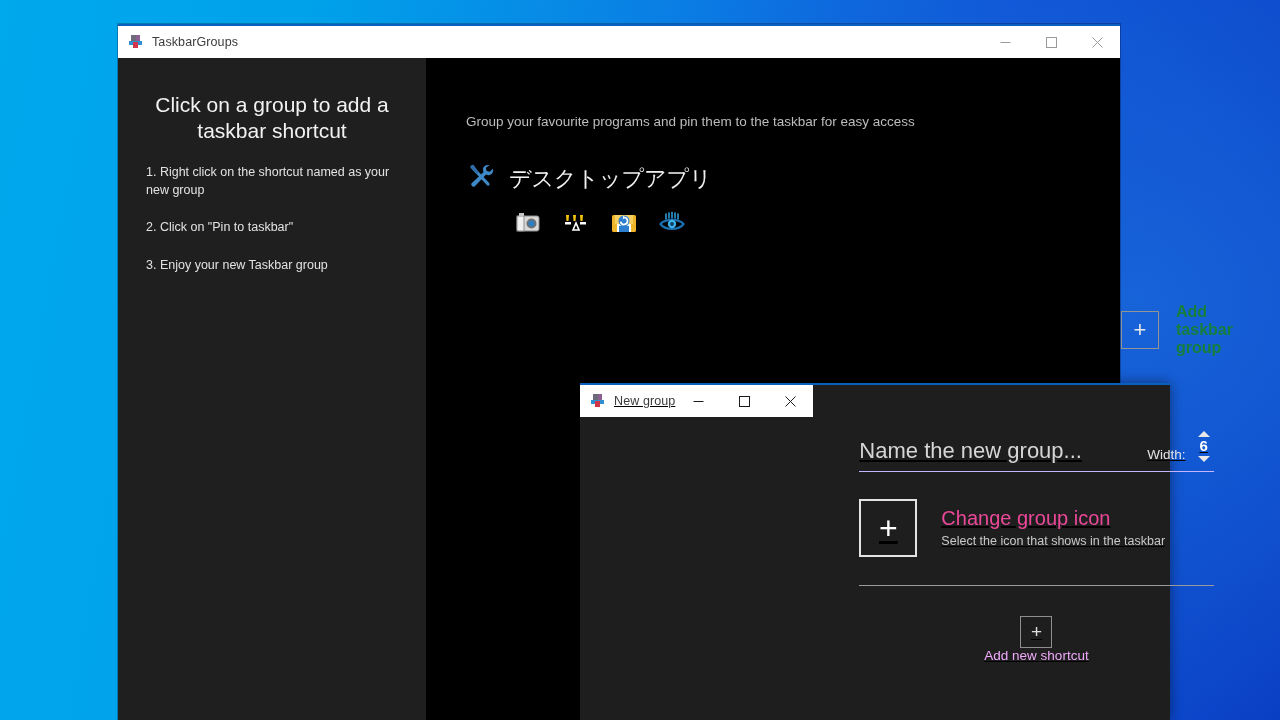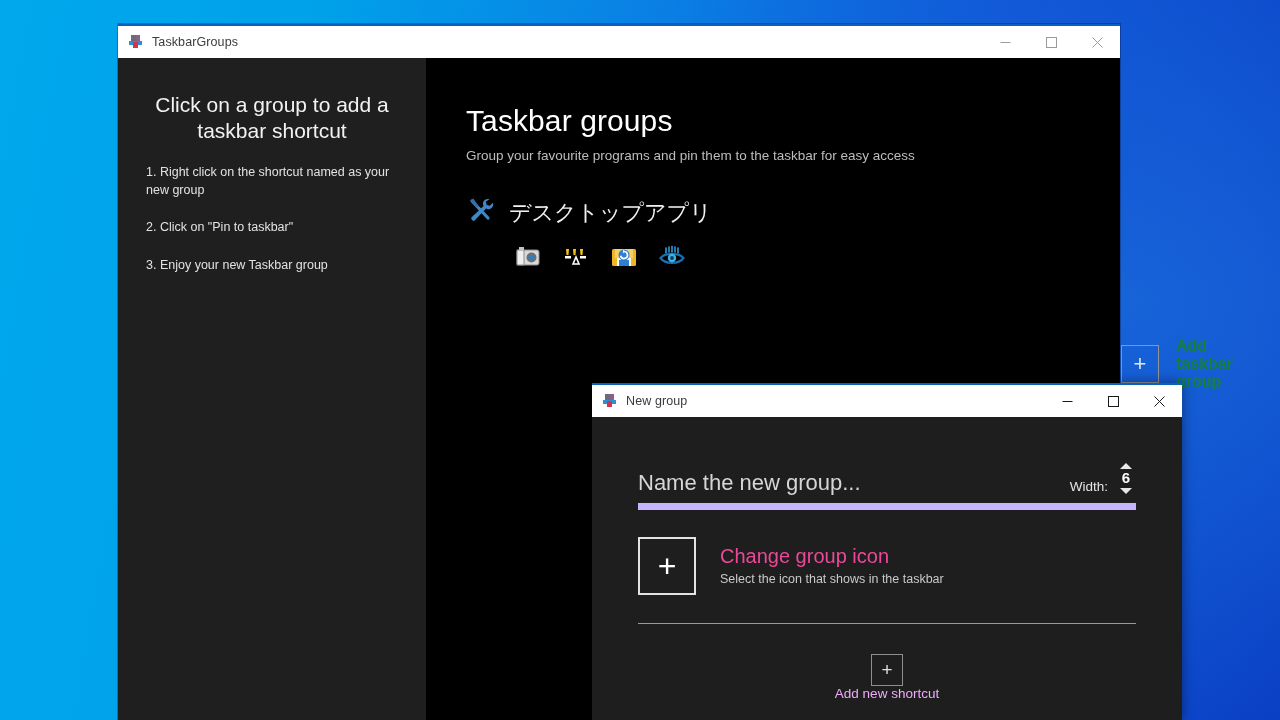--- a/index.html
+++ b/index.html
@@ -113,33 +113,34 @@
     width: 38px; height: 38px; flex: none;
     border: 1px solid #949494;
     display: flex; align-items: center; justify-content: center;
     color: #e6e6e6; font-size: 22px; font-weight: 300; line-height: 1;
   }
   .add-group-label { font-size: 16px; color: #15803d; font-weight: bold; }
 
   
   #dialog-window {
     position: absolute;
-    left: 592px; top: 383px;
+    left: 580px; top: 383px;
     width: 590px; height: 337px;
     background: #1e1e1e;
     border-top: 2px solid #0b5fbe;
-    display: flex; flex-direction: column;
+    display: flex; flex-direction: row;
     box-shadow: 0 0 12px rgba(0,0,0,0.45);
+    text-decoration: underline;
   }
   #dialog-body { flex: 1 1 auto; padding: 0 46px; color: #fff; }
 
   .name-row {
     display: flex; align-items: flex-end;
     margin-top: 46px;
-    border-bottom: 7px solid #c4b5fd;
+    border-bottom: 1px solid #c4b5fd;
     padding-bottom: 7px;
   }
   .name-input {
     flex: 1 1 auto;
     font-size: 22px; font-weight: 400;
     color: #d6d6d6;
     background: transparent; border: none; outline: none;
     font-family: "Liberation Sans", sans-serif;
     padding: 0;
   }
@@ -218,21 +219,20 @@
       <div id="sidebar">
         <h1>Click on a group to add a taskbar shortcut</h1>
         <ol>
           <li>1. Right click on the shortcut named as your new group</li>
           <li>2. Click on "Pin to taskbar"</li>
           <li>3. Enjoy your new Taskbar group</li>
         </ol>
       </div>
 
       <div id="main-panel">
-        <h2>Taskbar groups</h2>
         <div class="sub">Group your favourite programs and pin them to the taskbar for easy access</div>
 
         <div class="group-block">
           <div class="group-head">
             <span>
               <svg width="30" height="30" viewBox="0 0 30 30">
                 <g stroke="#3e88c8" stroke-width="3.2" stroke-linecap="round" fill="none">
                   <line x1="6" y1="6" x2="22" y2="23"></line>
                 </g>
                 <g fill="#3e88c8">

